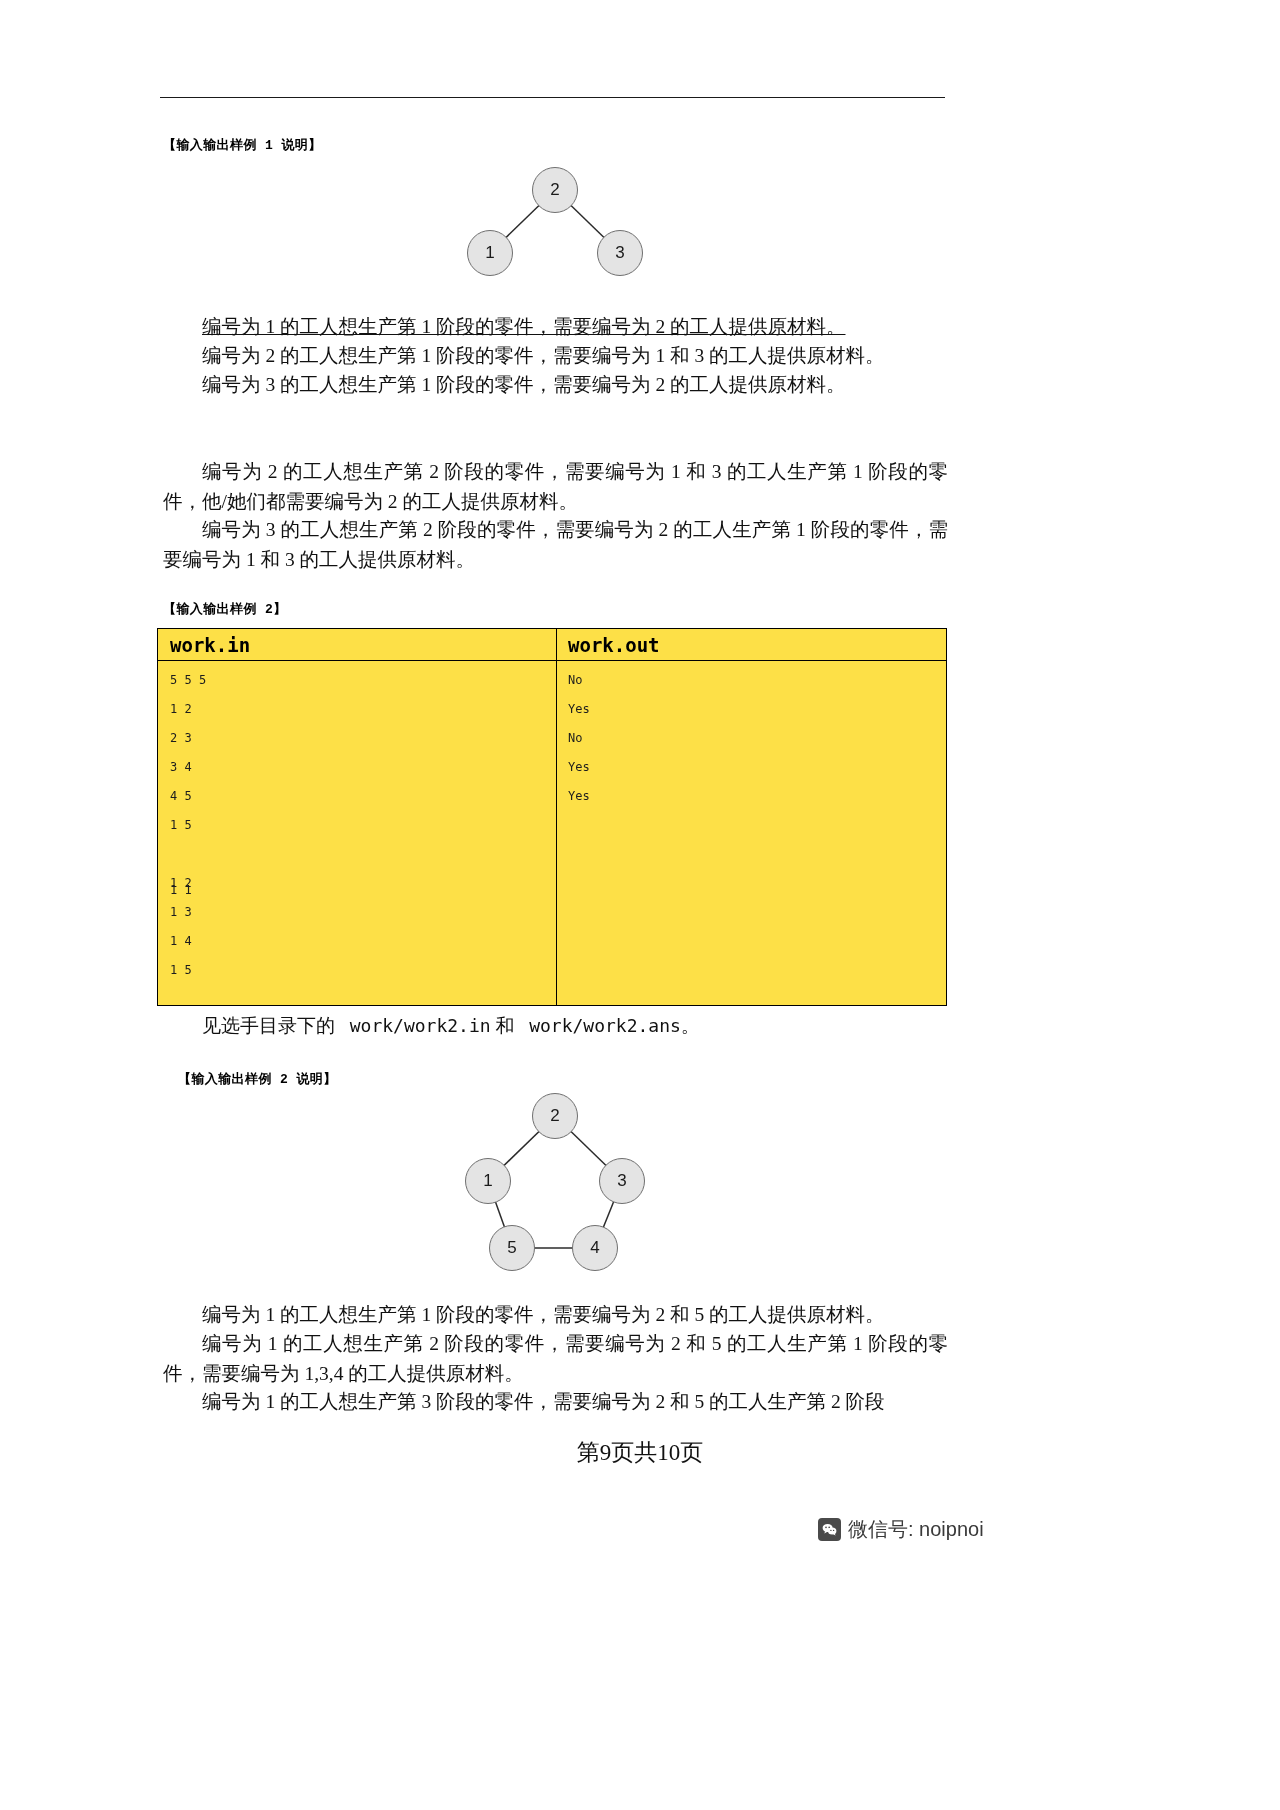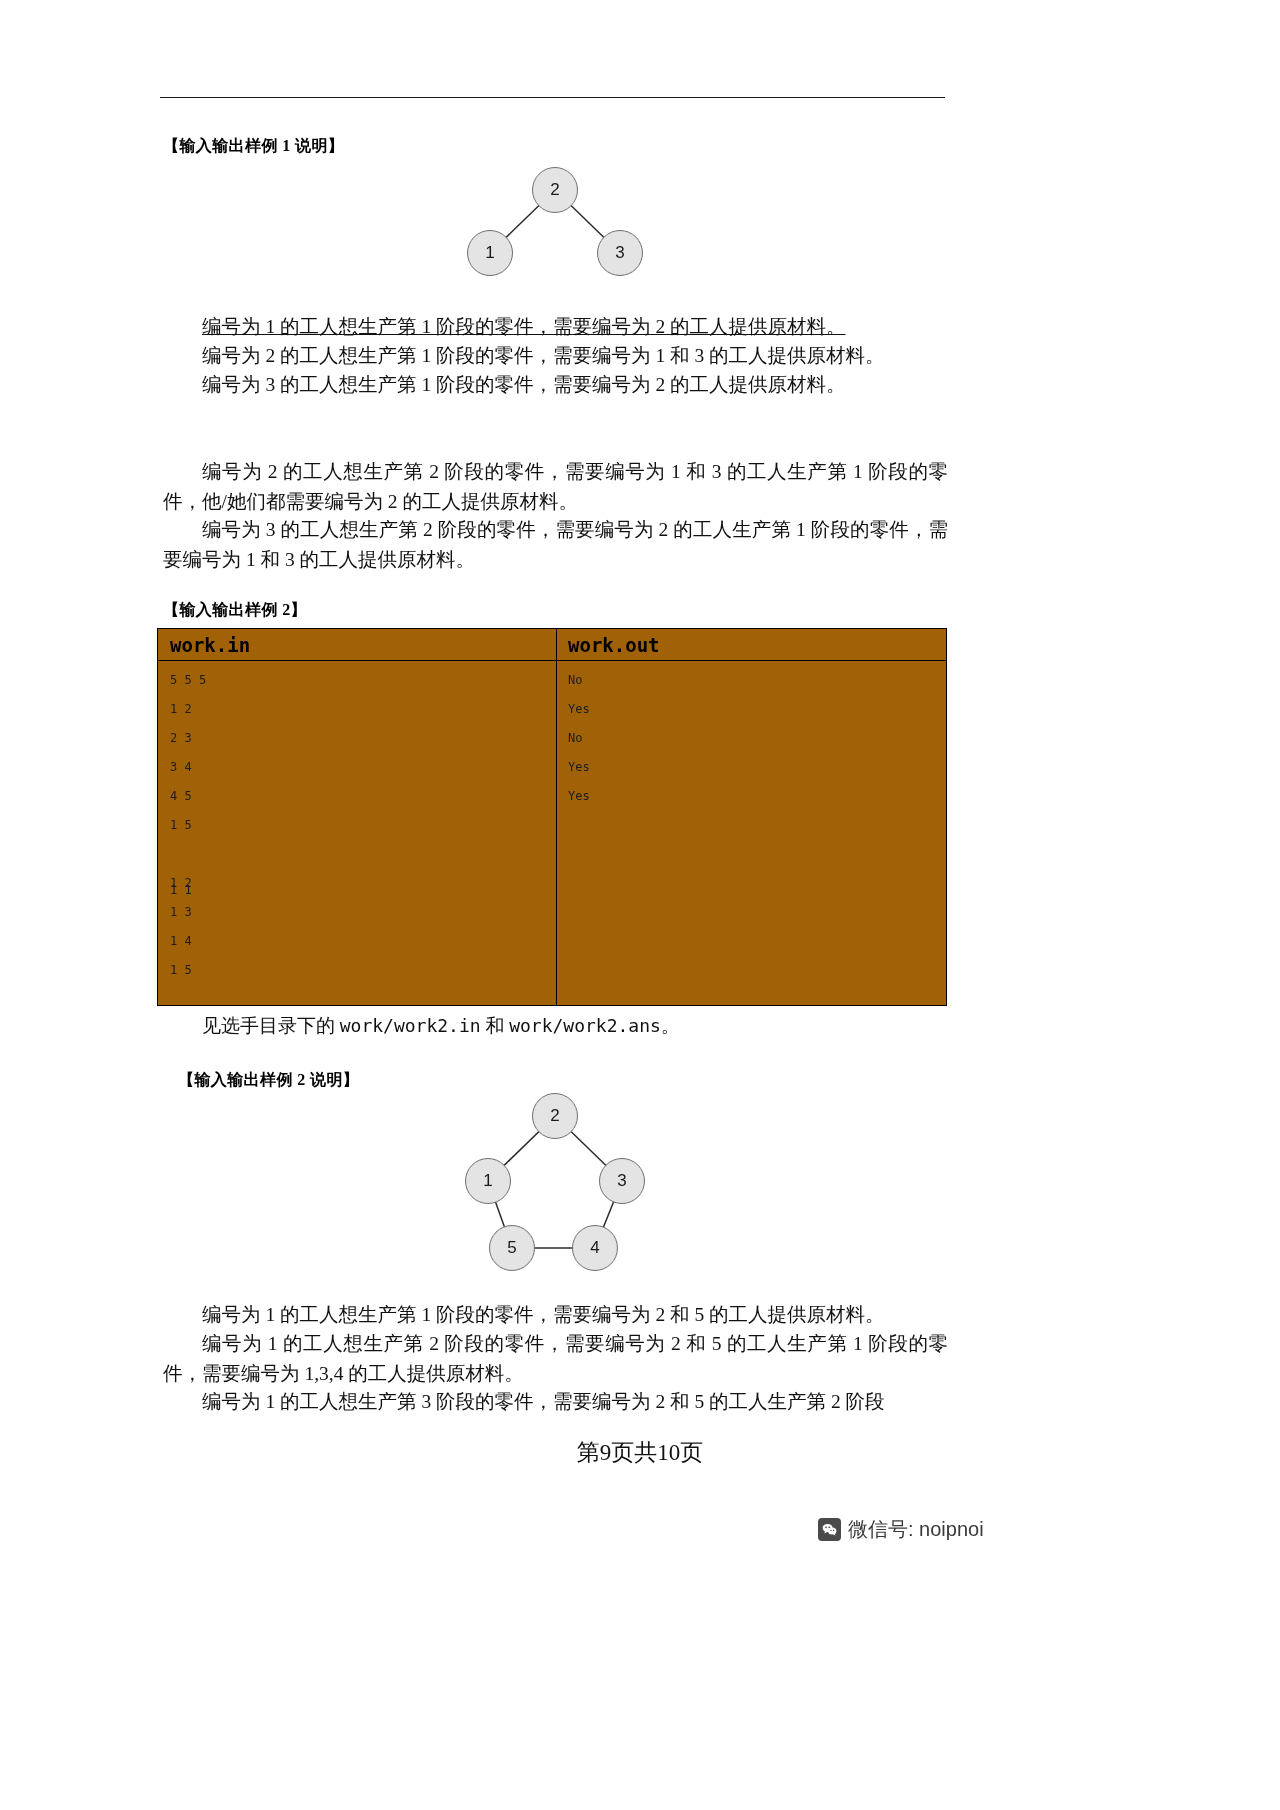--- a/index.html
+++ b/index.html
@@ -24,22 +24,22 @@
   .top-rule {
     position: absolute;
     left: 160px;
     top: 97px;
     width: 785px;
     height: 0;
     border-top: 1.6px solid #1a1a1a;
   }
   .section-head {
     position: absolute;
-    font-family: Liberation Serif, serif;
-    font-size: 16px;
+    font-family: Liberation Mono, monospace;
+    font-size: 13px;
     font-weight: 700;
     letter-spacing: 0.4px;
     color: #000;
     white-space: nowrap;
   }
   .para {
     position: absolute;
     font-size: 19.5px;
     line-height: 29.5px;
     color: #111;
@@ -72,36 +72,37 @@
     left: 0; top: 0;
     z-index: 1;
     overflow: visible;
   }
 
   
   .io-table {
     position: absolute;
     border: 1.5px solid #000;
     box-sizing: border-box;
-    background: #a16207;
+    background: #fde047;
   }
   .io-table .col-split {
     position: absolute;
     top: 0; bottom: 0;
     width: 0;
     border-left: 1.5px solid #000;
   }
   .io-table .head-rule {
     position: absolute;
     left: 0; right: 0;
     height: 0;
     border-top: 1.5px solid #000;
   }
   .mono {
     font-family: "DejaVu Sans Mono", "Liberation Mono", monospace;
+    margin-left: 10px;
   }
   .th {
     position: absolute;
     font-family: "DejaVu Sans Mono", "Liberation Mono", monospace;
     font-size: 19px;
     font-weight: 700;
     color: #000;
     white-space: pre;
   }
   .cell {

